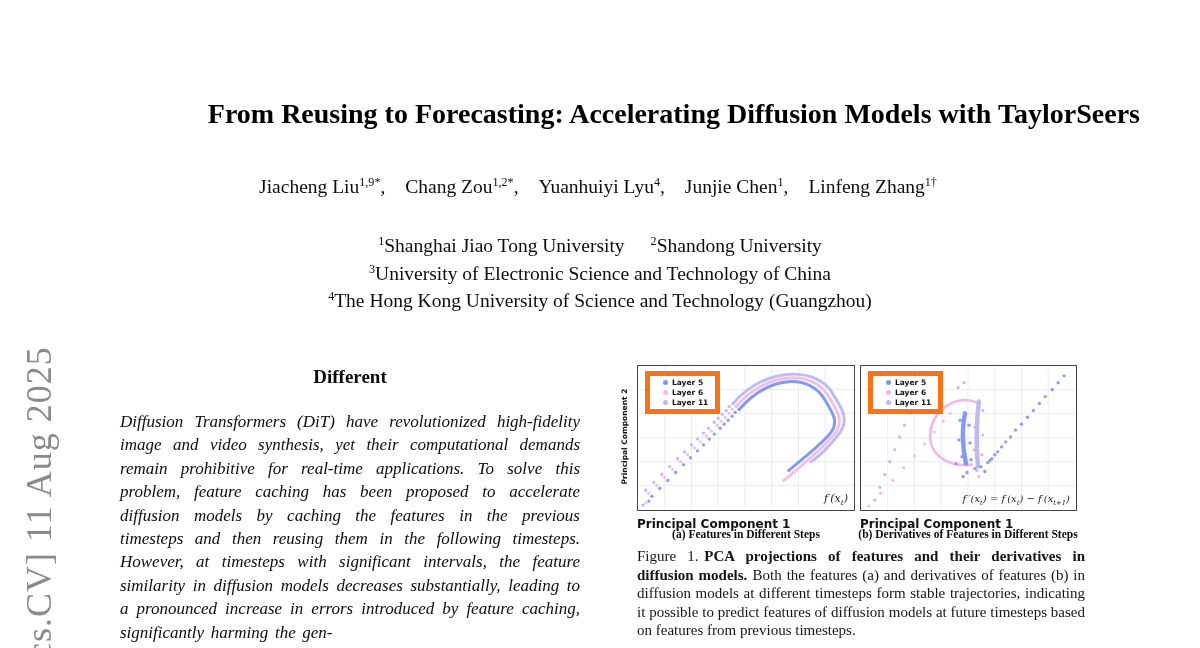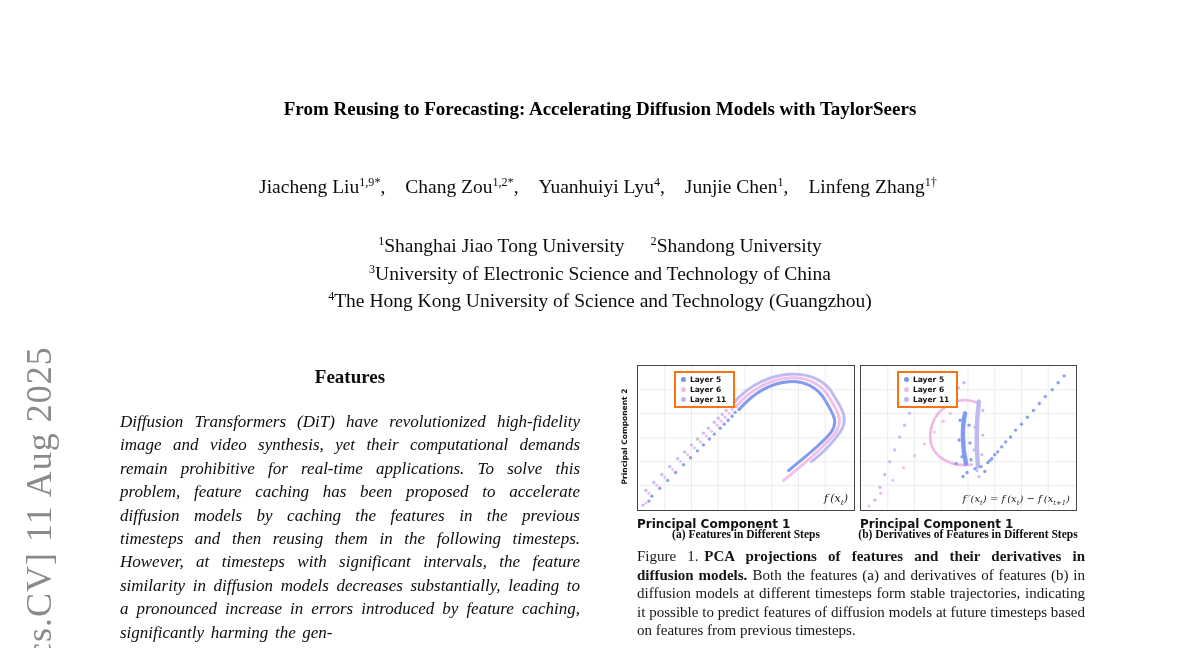--- a/index.html
+++ b/index.html
@@ -4,22 +4,22 @@
 <style>
   html,body{margin:0;padding:0;background:#fff;}
   .page{position:relative;width:1200px;height:648px;background:#ffffff;overflow:hidden;
         font-family:"Liberation Serif","DejaVu Serif",serif;color:#0c0c0c;}
 
   
   .arxiv{position:absolute;left:18px;top:659px;transform:rotate(-90deg);transform-origin:0 0;
          font-family:"Liberation Serif",serif;font-size:36px;letter-spacing:1px;color:#8a8a8a;white-space:nowrap;}
 
   
-  .title{position:absolute;left:60px;top:98px;width:1080px;margin:0;text-align:center;
-         font-size:19px;font-weight:bold;color:#000;}
+  .title{position:absolute;left:60px;top:98px;width:1080px;margin:0;text-align:right;
+         font-size:28px;font-weight:bold;color:#000;}
   .authors{position:absolute;left:60px;top:176px;width:1080px;text-align:center;font-size:19.5px;white-space:nowrap;}
   .authors .author{margin-right:20px;}
   .authors .author:last-child{margin-right:4px;}
   sup{font-size:62%;vertical-align:super;line-height:0;}
   .affils{position:absolute;left:60px;top:232px;width:1080px;text-align:center;
           font-size:19.5px;line-height:27.5px;}
   .affils .affpart{margin:0 13px;}
 
   
   .leftcol{position:absolute;left:120px;top:366px;width:460px;}
@@ -27,21 +27,21 @@
   .abst{margin:22px 0 0 0;font-style:italic;font-size:17px;line-height:23.4px;
         text-align:justify;word-spacing:.14em;}
 
   
   .figure{position:absolute;left:637px;top:365px;width:442px;height:185px;}
   .panel{position:absolute;top:0;height:146px;border:1.5px solid #454545;box-sizing:border-box;background:#fff;}
   .panel-a{left:0;width:218px;}
   .panel-b{left:223px;width:217px;}
   .panel svg{position:absolute;left:0;top:0;width:100%;height:100%;}
   .legend{position:absolute;left:7px;top:5px;background:rgba(255,255,255,.95);
-          border:2px solid #f97316;padding:2px 7px 2px 5px;display:flex;flex-direction:column;gap:1px;margin-left:29px;}
+          border:5px solid #f97316;padding:2px 7px 2px 13px;display:flex;flex-direction:column;gap:1px;}
   .lgrow{display:flex;align-items:center;gap:4px;font-family:"DejaVu Sans",sans-serif;
          font-size:7.5px;font-weight:bold;color:#111;white-space:nowrap;}
   .lgm{width:5px;height:5px;border-radius:50%;flex:0 0 auto;}
   .anno{position:absolute;right:6px;bottom:3px;font-style:italic;color:#222;
         font-family:"DejaVu Serif","Liberation Serif",serif;}
   .anno-a{font-size:11px;}
   .anno-b{font-size:10px;}
   .anno sub{font-size:68%;font-style:italic;}
   .ylab{position:absolute;left:-82px;top:66px;width:140px;height:11px;transform:rotate(-90deg);
         text-align:center;font-family:"DejaVu Sans",sans-serif;font-size:7.5px;font-weight:bold;color:#111;}
@@ -70,21 +70,21 @@
 
   <div class="authors"><span class="author">Jiacheng Liu<sup>1,9*</sup>,</span><span class="author">Chang Zou<sup>1,2*</sup>,</span><span class="author">Yuanhuiyi Lyu<sup>4</sup>,</span><span class="author">Junjie Chen<sup>1</sup>,</span><span class="author">Linfeng Zhang<sup>1†</sup></span></div>
 
   <div class="affils">
       <div><span class="affpart"><sup>1</sup>Shanghai Jiao Tong University</span><span class="affpart"><sup>2</sup>Shandong University</span></div>
       <div><span class="affpart"><sup>3</sup>University of Electronic Science and Technology of China</span></div>
       <div><span class="affpart"><sup>4</sup>The Hong Kong University of Science and Technology (Guangzhou)</span></div>
     </div>
 
   <div class="leftcol">
-    <div class="absh">Features</div>
+    <div class="absh">Different</div>
     <p class="abst">Diffusion Transformers (DiT) have revolutionized high-fidelity image and video synthesis, yet their computational demands remain prohibitive for real-time applications. To solve this problem, feature caching has been proposed to accelerate diffusion models by caching the features in the previous timesteps and then reusing them in the following timesteps. However, at timesteps with significant intervals, the feature similarity in diffusion models decreases substantially, leading to a pronounced increase in errors introduced by feature caching, significantly harming the gen-</p>
   </div>
 
   <div class="figure">
     <div class="ylab">Principal Component 2</div>
 
     <div class="panel panel-a">
       <svg viewBox="0 0 218 146" preserveAspectRatio="none">
           <g>
             <line x1="27" y1="0" x2="27" y2="146" stroke="#ececec" stroke-width="1"></line>

